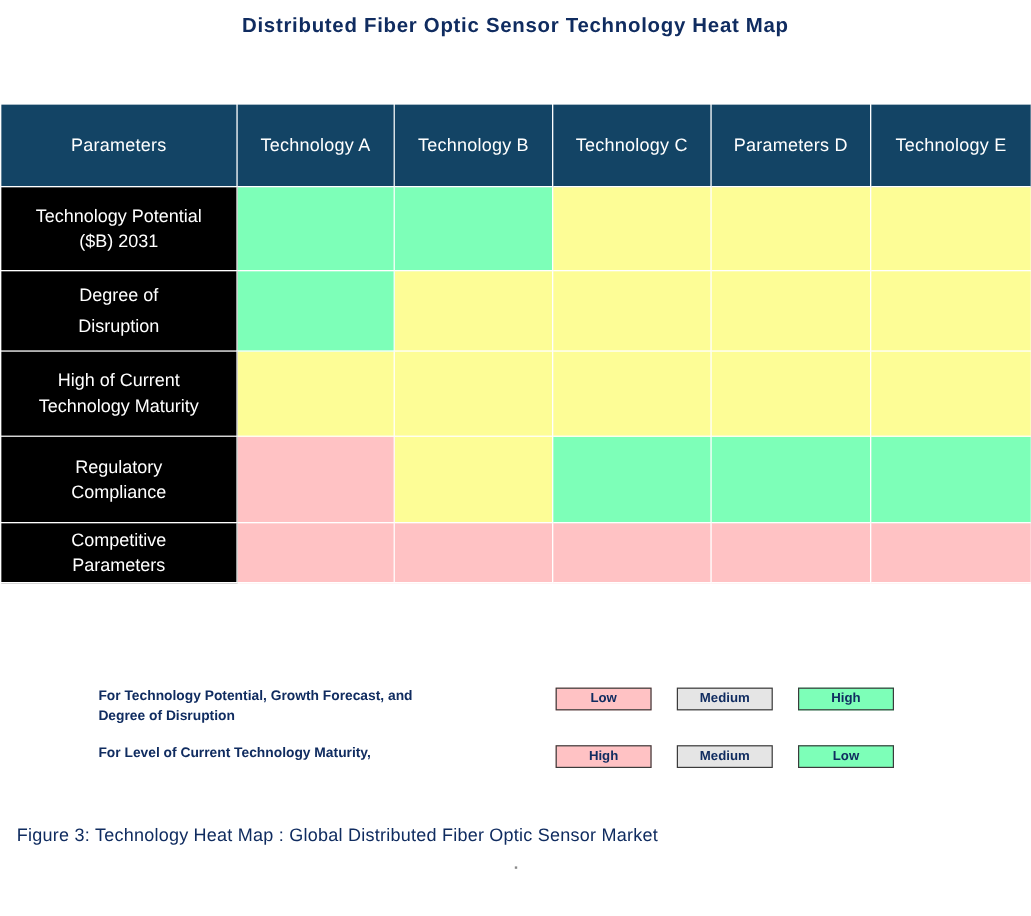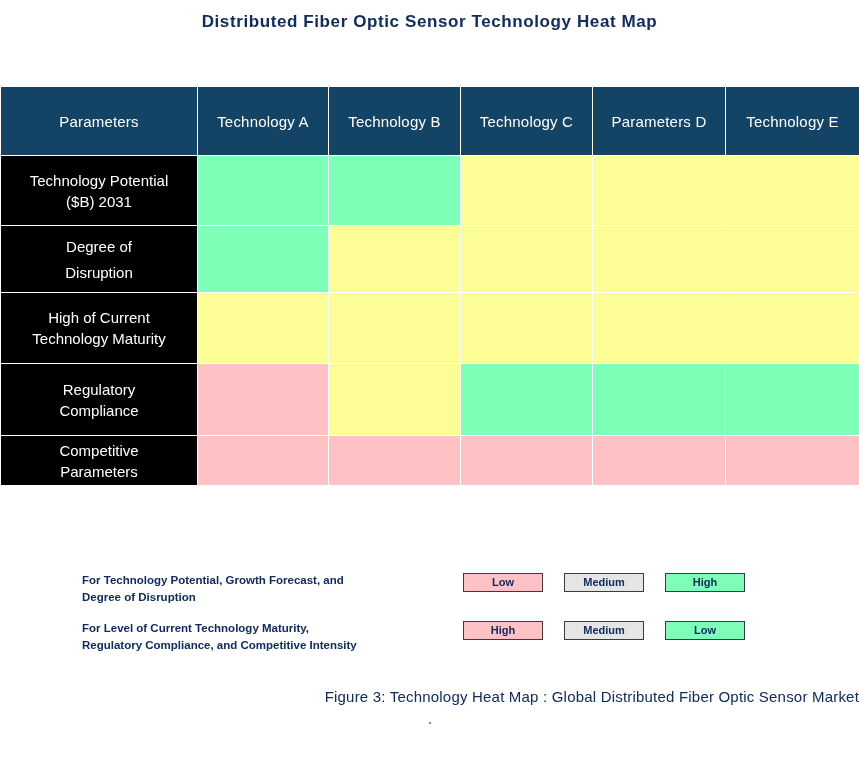--- a/index.html
+++ b/index.html
@@ -142,21 +142,21 @@
   .swatch.low  { background: #FFC2C4; }
   .swatch.med  { background: #e5e5e5; }
   .swatch.high { background: #7DFFB8; }
 
   
   .caption {
     position: absolute;
     left: 0;
     top: 688px;
     width: 859px;
-    text-align: right;
+    text-align: left;
     font-size: 15px;
     color: #102C60;
     letter-spacing: 0.2px;
   }
   .caption-inner { display: inline-block; padding-left: 14px; }
   .caption-dot {
     position: absolute;
     top: 722px;
     left: 429px;
     width: 2px;
@@ -247,21 +247,20 @@
       </div>
       <div class="legend-swatches">
         <div class="swatch low">Low</div>
         <div class="swatch med">Medium</div>
         <div class="swatch high">High</div>
       </div>
     </div>
     <div class="legend-row">
       <div class="legend-text">
         <span>For Level of Current Technology Maturity,</span>
-        <span>Regulatory Compliance, and Competitive Intensity</span>
       </div>
       <div class="legend-swatches">
         <div class="swatch low">High</div>
         <div class="swatch med">Medium</div>
         <div class="swatch high">Low</div>
       </div>
     </div>
   </div>
 
 <div class="caption">

